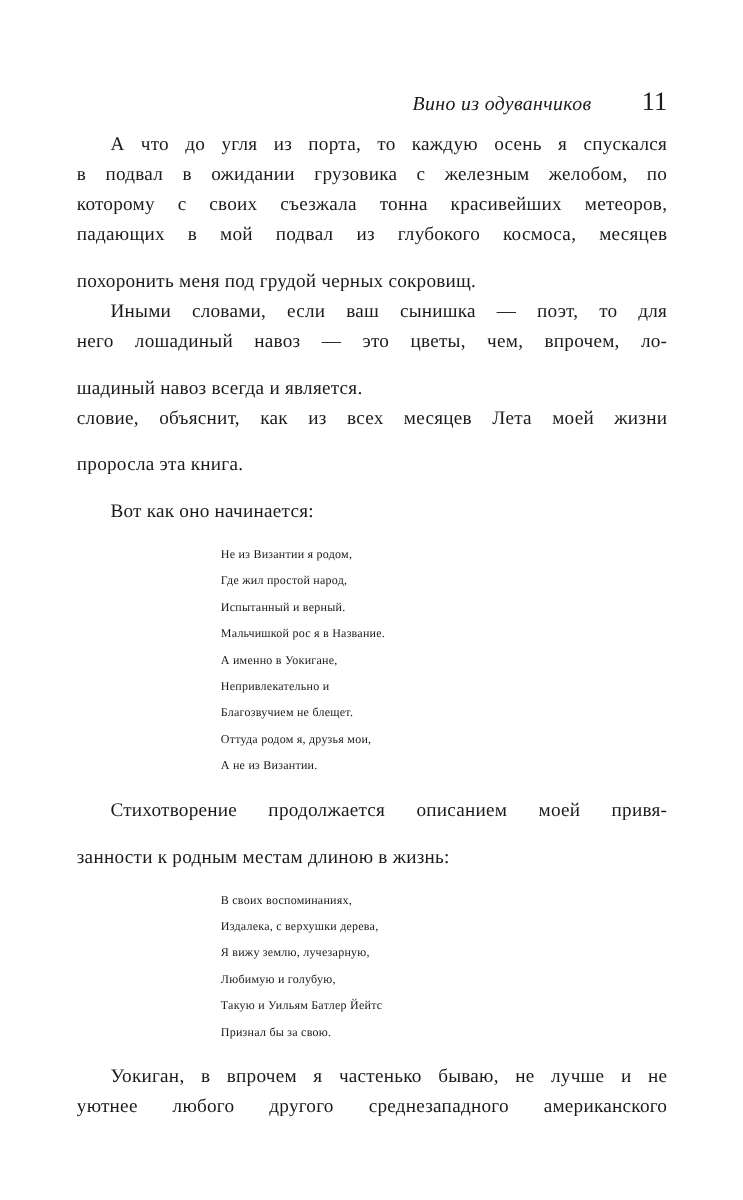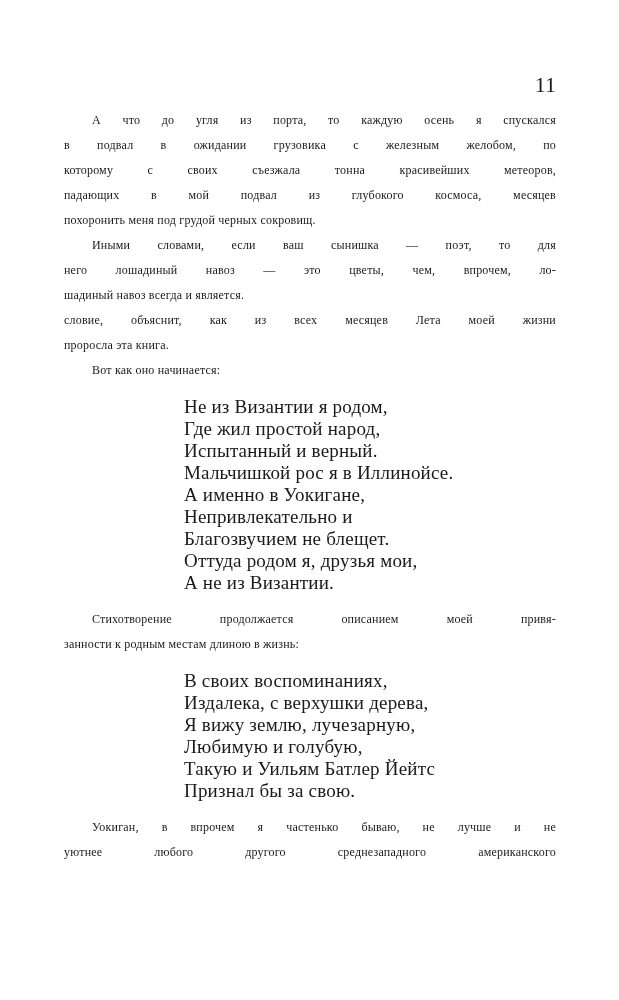--- a/index.html
+++ b/index.html
@@ -34,50 +34,52 @@
     font-style: italic;
     font-size: 16.5px;
     letter-spacing: 0.3px;
     margin-right: 22px;
   }
   .page-number {
     font-size: 22px;
     margin-left: 20px;
   }
   .para {
-    font-size: 12px;
+    font-size: 16px;
     line-height: 25px;
     letter-spacing: 0.2px;
   }
   .para .line {
     text-align: justify;
     text-align-last: justify;
   }
   .para .line.first {
     text-indent: 28px;
   }
   .para .line.last {
     text-align-last: left;
+    margin-top: 14px;
   }
   .poem {
     margin: 13px 0 13px 120px;
-    font-size: 19px;
+    font-size: 10px;
     line-height: 22px;
     letter-spacing: 0.2px;
   }
   .poem .line {
     text-align: left;
   }
 </style>
 </head>
 <body>
 
 <div class="page">
   <div class="text-block">
     <div class="header">
+      <span class="running-title">Вино из одуванчиков</span>
       <span class="page-number">11</span>
     </div>
     <div>
         <div class="para">
           <div class="line first">А что до угля из порта, то каждую осень я спускался</div>
           <div class="line">в подвал в ожидании грузовика с железным желобом, по</div>
           <div class="line">которому с своих съезжала тонна красивейших метеоров,</div>
           <div class="line">падающих в мой подвал из глубокого космоса, месяцев</div>
           <div class="line last">похоронить меня под грудой черных сокровищ.</div>
         </div>
@@ -90,21 +92,21 @@
           <div class="line">словие, объяснит, как из всех месяцев Лета моей жизни</div>
           <div class="line last">проросла эта книга.</div>
         </div>
         <div class="para">
           <div class="line first last">Вот как оно начинается:</div>
         </div>
         <div class="poem">
           <div class="line">Не из Византии я родом,</div>
           <div class="line">Где жил простой народ,</div>
           <div class="line">Испытанный и верный.</div>
-          <div class="line">Мальчишкой рос я в Иллинойсе.</div>
+          <div class="line">Мальчишкой рос я в Название.</div>
           <div class="line">А именно в Уокигане,</div>
           <div class="line">Непривлекательно и</div>
           <div class="line">Благозвучием не блещет.</div>
           <div class="line">Оттуда родом я, друзья мои,</div>
           <div class="line">А не из Византии.</div>
         </div>
         <div class="para">
           <div class="line first">Стихотворение продолжается описанием моей привя-</div>
           <div class="line last">занности к родным местам длиною в жизнь:</div>
         </div>

